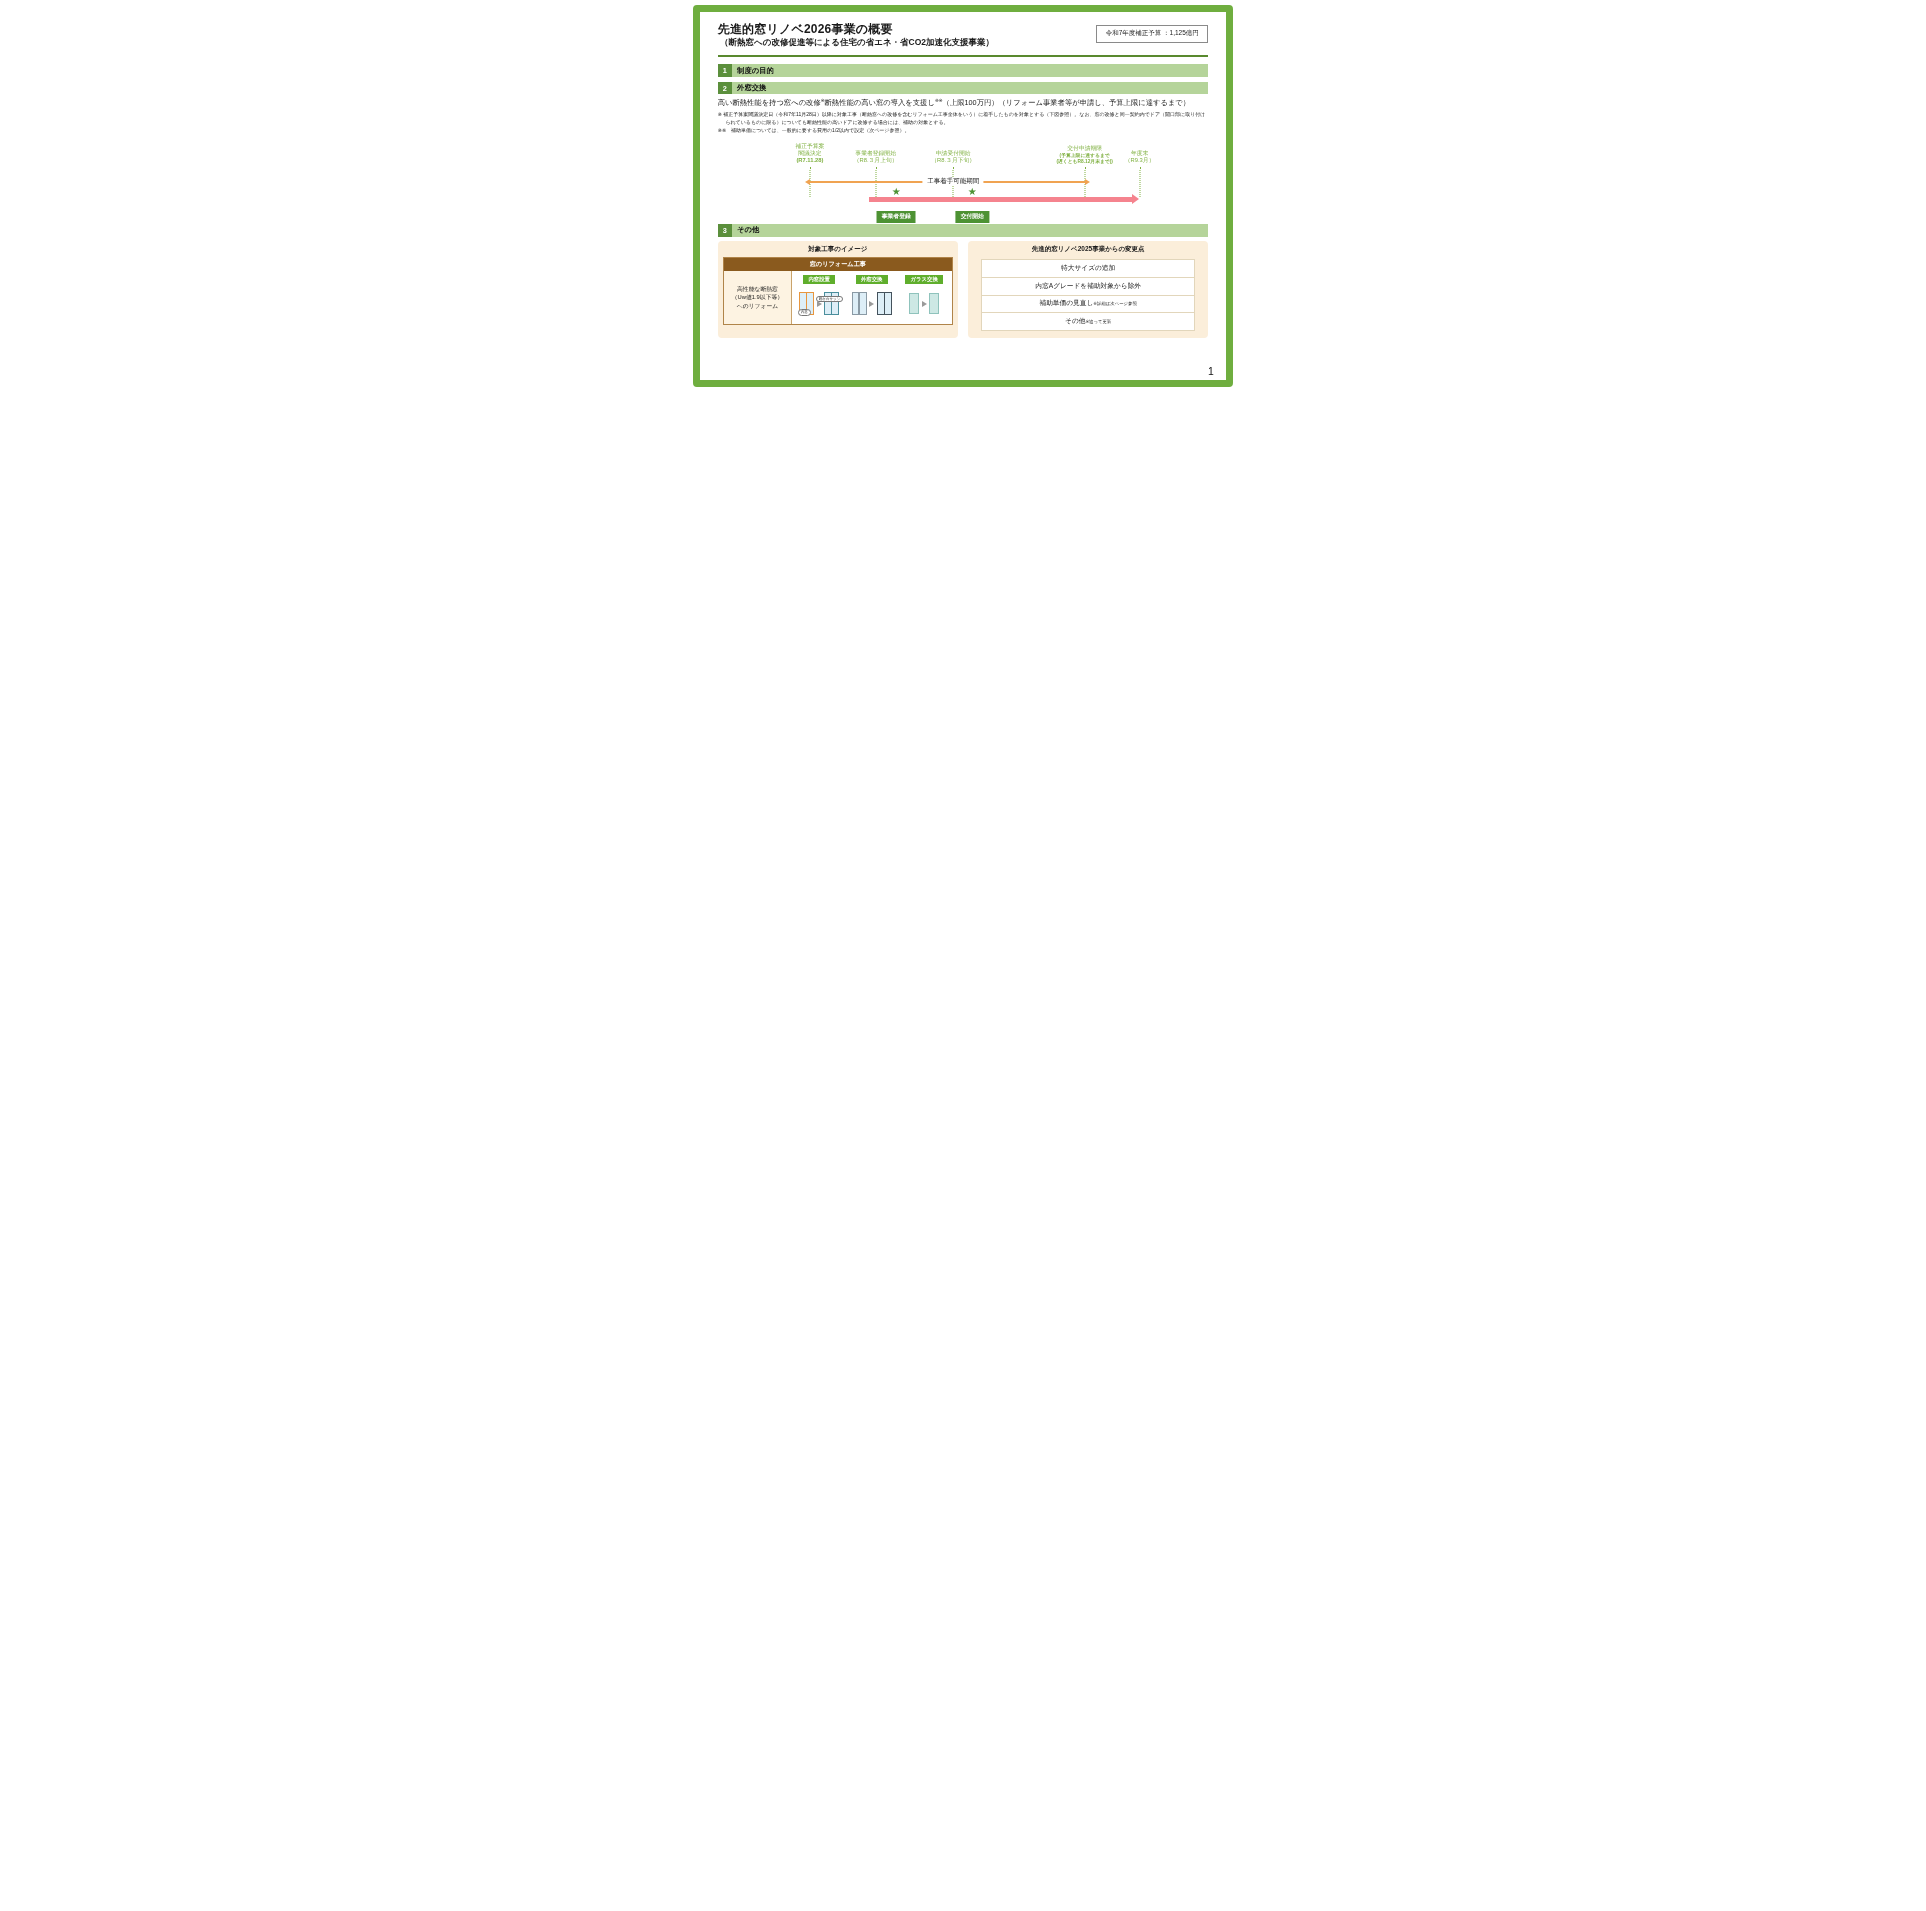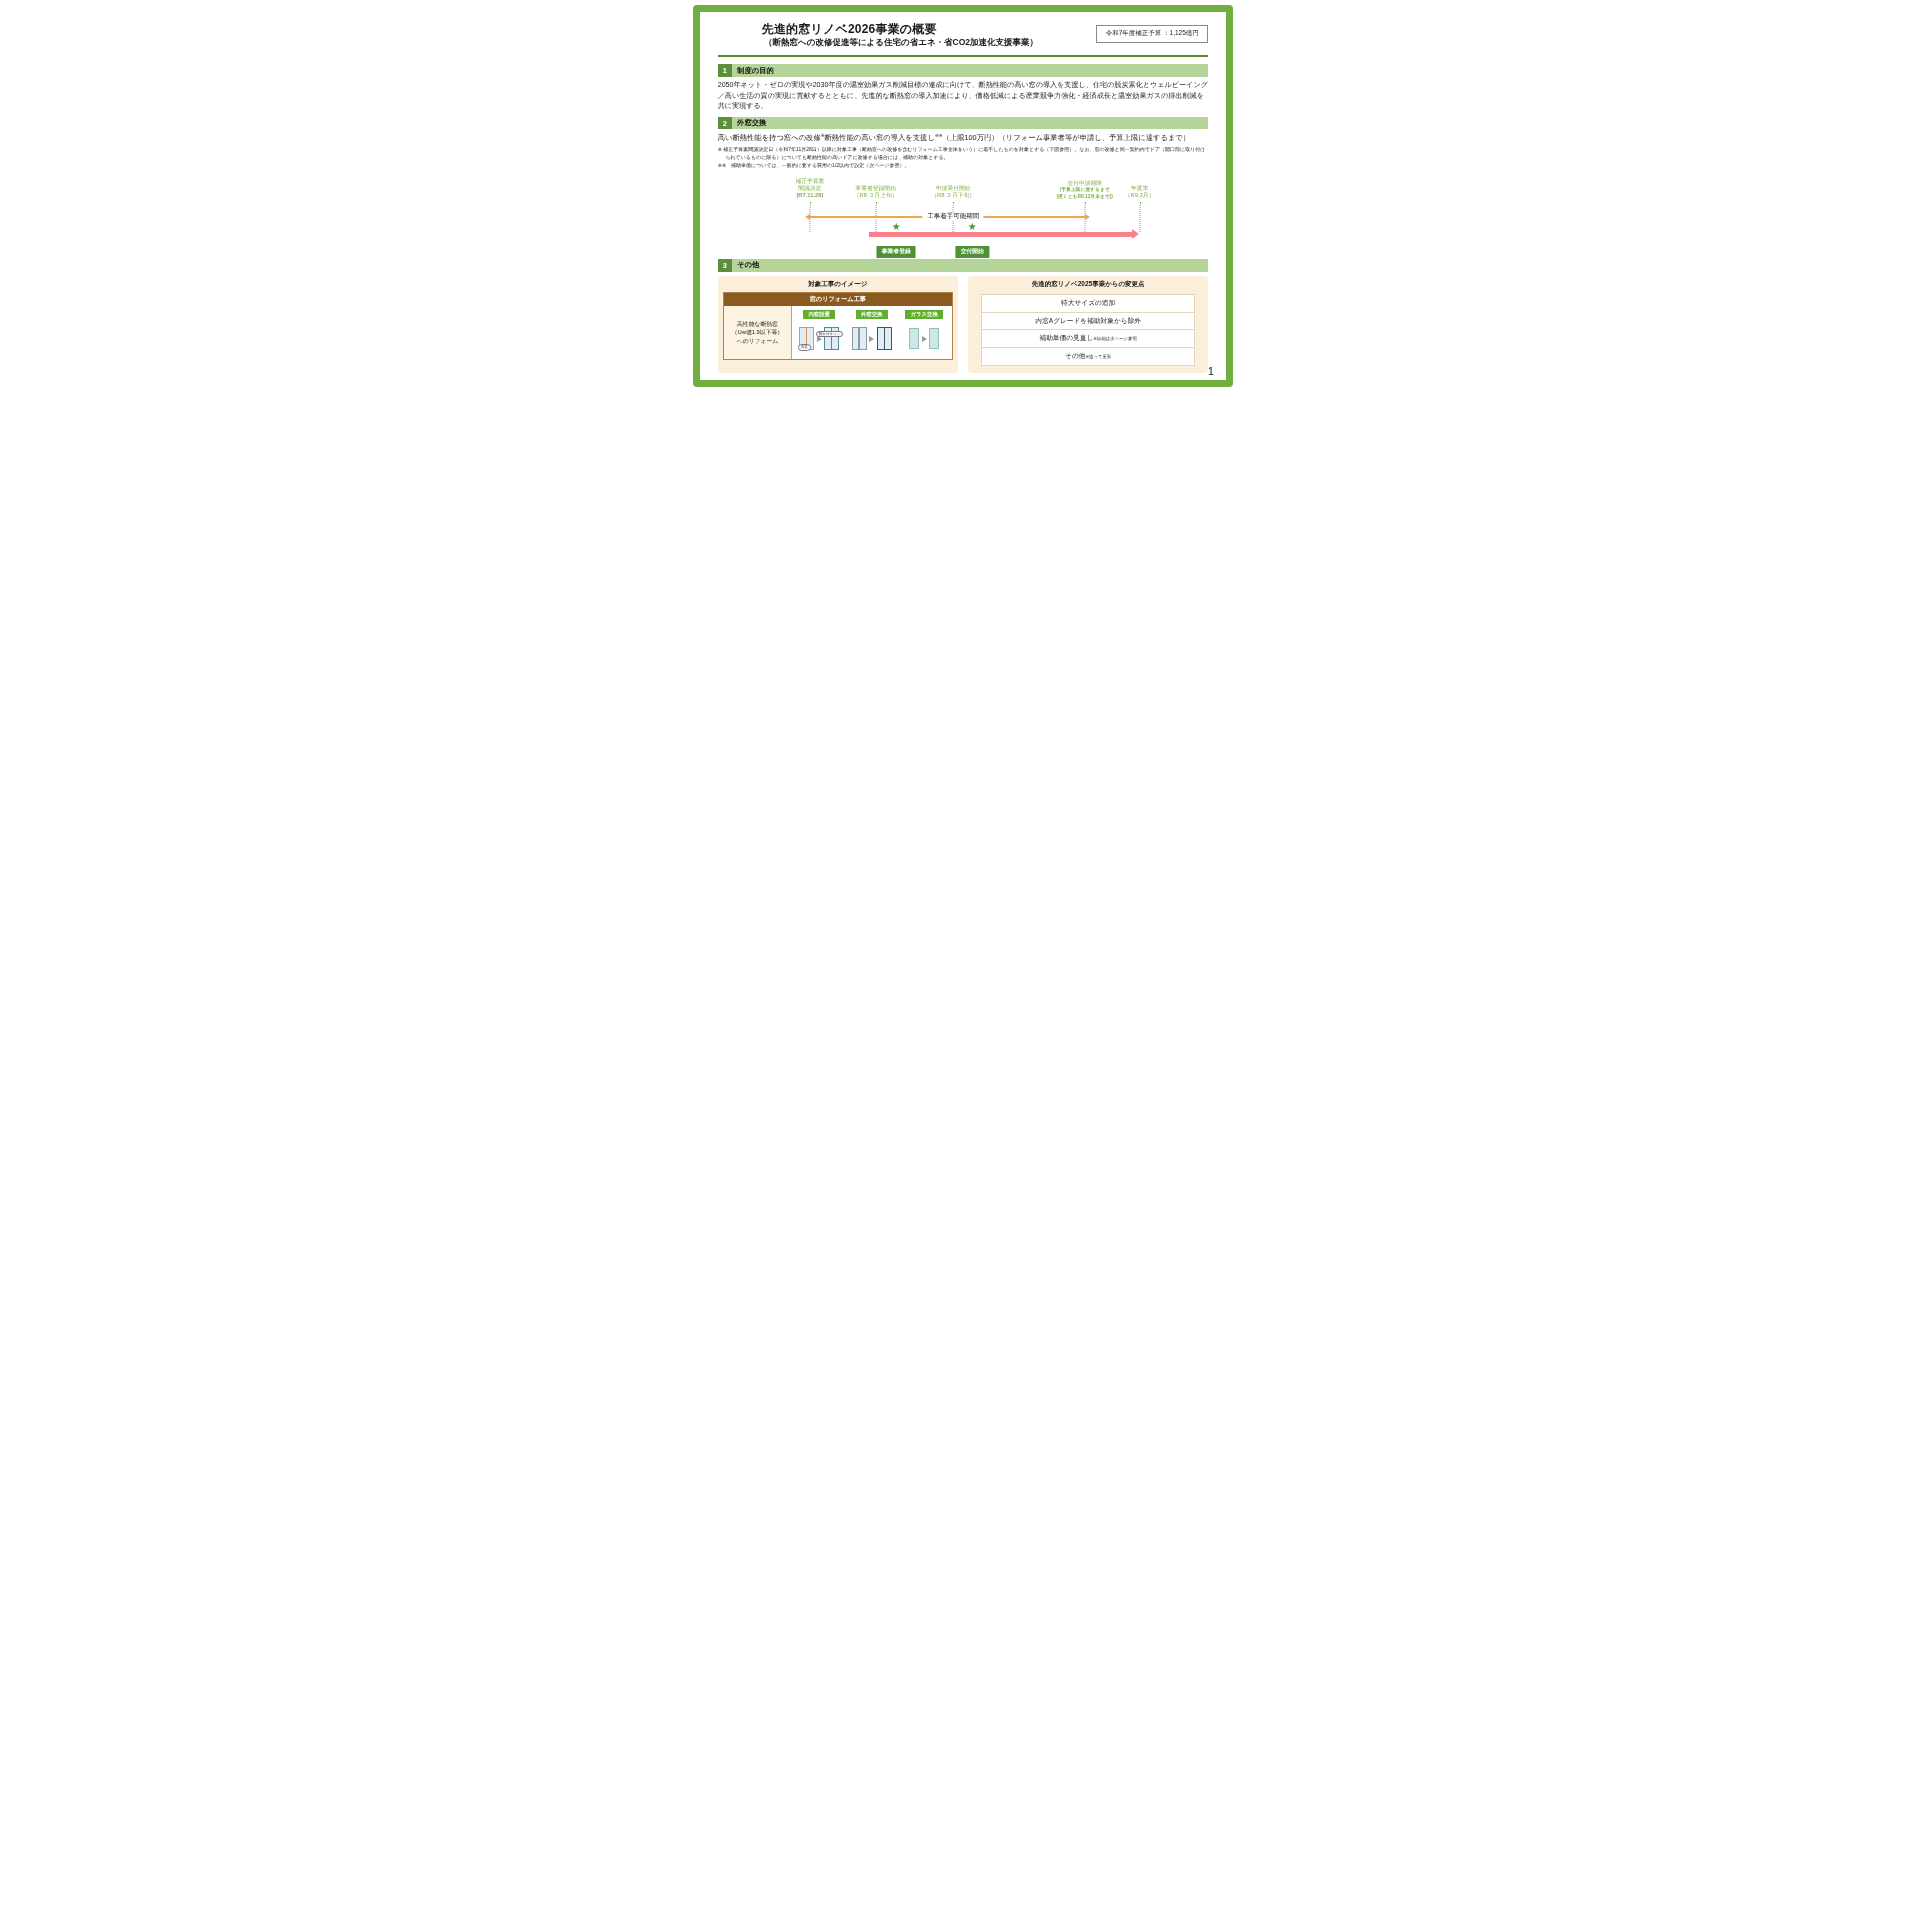--- a/index.html
+++ b/index.html
@@ -11,21 +11,21 @@
     margin:4.6px auto;
     border:7px solid #6fae3f;
     border-radius:3.9px;
     background:#ffffff;
     position:relative;
     overflow:hidden;
   }
   .content { padding:7.7px 17.7px 0 17.7px; }
 
   
-  .hdr { display:flex; justify-content:space-between; align-items:flex-start;margin-left:44px; }
+  .hdr { display:flex; justify-content:space-between; align-items:flex-start; }
   .hdr-title { font-size:12px; font-weight:bold; line-height:1.2; margin:2.3px 0 0 0; letter-spacing:0.2px; }
   .hdr-subtitle { font-size:8.5px; font-weight:bold; margin:1.5px 0 0 2.3px;text-align:center; }
   .budget-box {
     border:0.8px solid #8a8a8a; background:#fff;
     font-size:6.5px; padding:3.5px 8.5px; margin-top:5.4px; white-space:nowrap;
   }
   .green-rule { height:1.9px; background:#59892e; margin-top:5.4px; }
 
   
   .sec-head { display:flex; align-items:stretch; height:12.3px; }
@@ -142,21 +142,20 @@
         <div class="hdr-subtitle">（断熱窓への改修促進等による住宅の省エネ・省CO2加速化支援事業）</div>
       </div>
       <div class="budget-box">令和7年度補正予算 ：1,125億円</div>
     </div>
     <div class="green-rule"></div>
 
     <div class="sec-head m1">
       <div class="sec-num">1</div>
       <div class="sec-bar">制度の目的</div>
     </div>
-    <p class="purpose-body">2050年ネット・ゼロの実現や2030年度の温室効果ガス削減目標の達成に向けて、断熱性能の高い窓の導入を支援し、住宅の脱炭素化とウェルビーイング／高い生活の質の実現に貢献するとともに、先進的な断熱窓の導入加速により、価格低減による産業競争力強化・経済成長と温室効果ガスの排出削減を共に実現する。</p>
 
     <div class="sec-head m2">
       <div class="sec-num">2</div>
       <div class="sec-bar">外窓交換</div>
     </div>
     <p class="lead"><span>高い断熱性能を持つ窓への改修</span><sup>※</sup><span>断熱性能の高い窓の導入を支援し</span><sup>※※</sup><span>（上限100万円）（リフォーム事業者等が申請し、予算上限に達するまで）</span></p>
     <p class="note">※ 補正予算案閣議決定日（令和7年11月28日）以降に対象工事（断熱窓への改修を含むリフォーム工事全体をいう）に着手したものを対象とする（下図参照）。なお、窓の改修と同一契約内でドア（開口部に取り付けられているものに限る）についても断熱性能の高いドアに改修する場合には、補助の対象とする。</p>
     <p class="note second">※※　補助単価については、一般的に要する費用の1/2以内で設定（次ページ参照）。</p>
 
     <div class="timeline">

